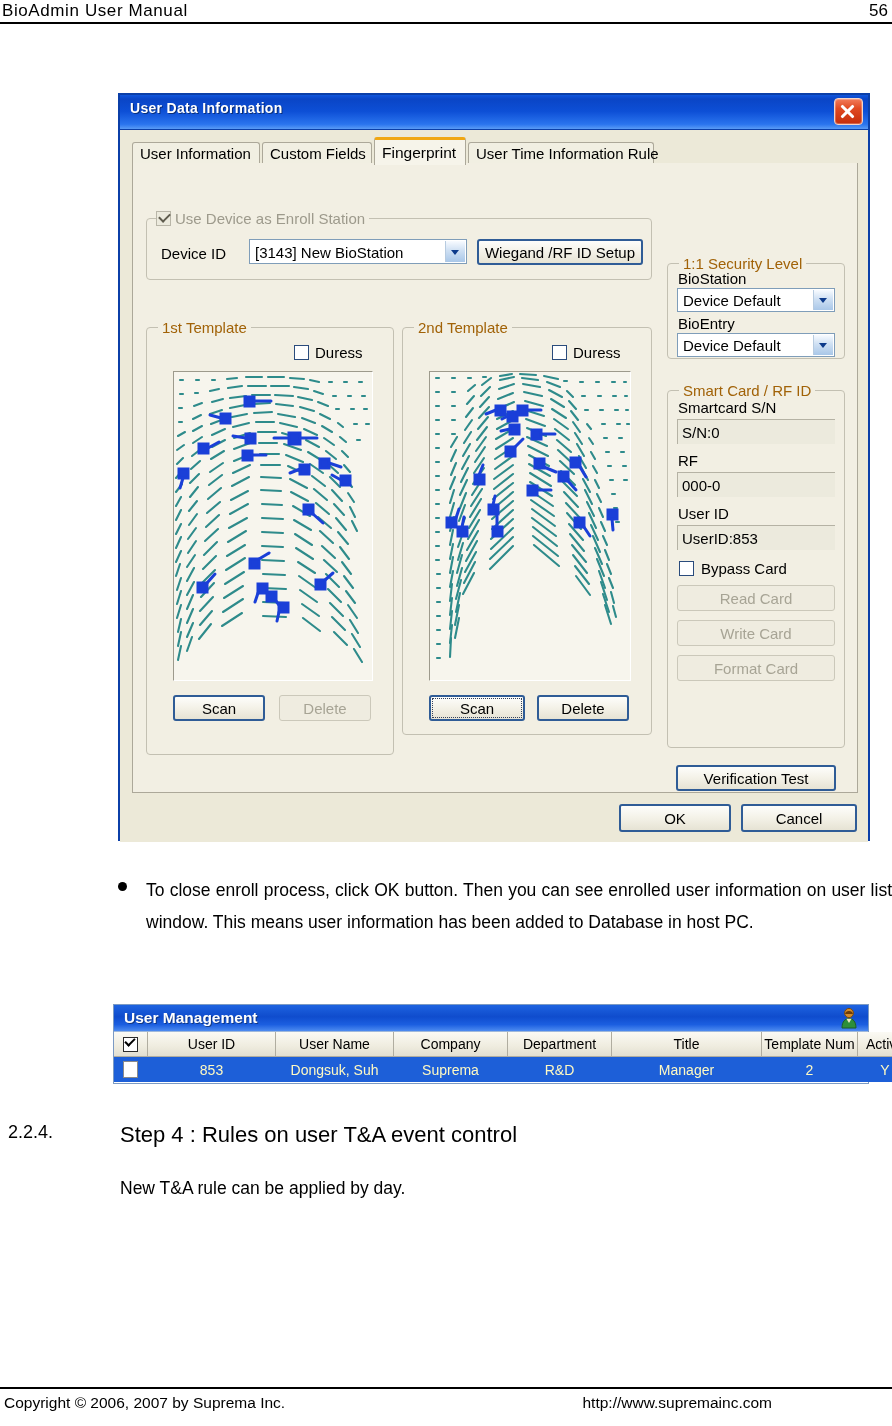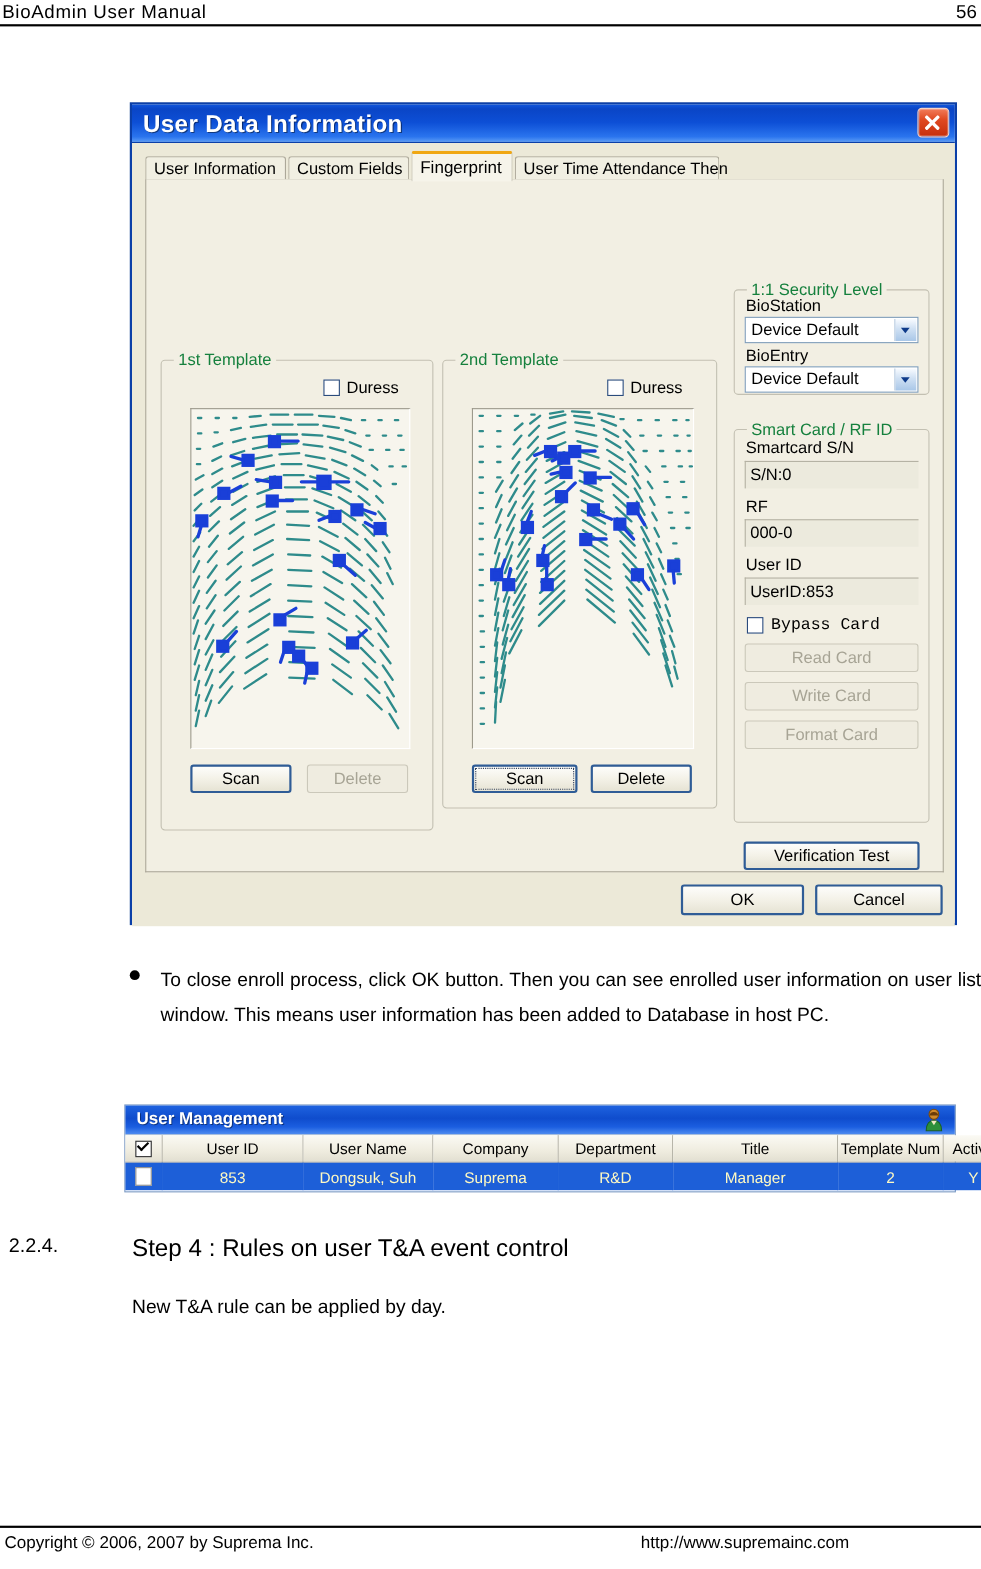--- a/index.html
+++ b/index.html
@@ -84,21 +84,21 @@
     box-sizing: border-box;
   }
   .titlebar {
     position: relative;
     height: 34px;
     background: linear-gradient(180deg,#1056dd 0%, #0a45c6 12%, #0d4fd6 48%, #2a74ee 86%, #5a9bf5 100%);
     border-bottom: 1px solid #0b3fa8;
   }
   .titlebar .tb-text {
     position: absolute; left: 10px; top: 5px;
-    color: #fff; font-size: 22px; font-weight: bold;
+    color: #fff; font-size: 14px; font-weight: bold;
     letter-spacing: 0.3px;
     text-shadow: 1px 1px 0 rgba(0,0,0,0.45);
   }
   .close-btn {
     position: absolute; right: 5px; top: 3px;
     width: 27px; height: 25px;
     border-radius: 4px;
     background: linear-gradient(180deg,#f27c5a 0%, #e04a22 38%, #c62e0c 100%);
     border: 1px solid #f7d4c6;
     box-shadow: inset 0 0 0 1px rgba(255,255,255,0.25);
@@ -159,21 +159,21 @@
     position: absolute;
     border: 1px solid #c3c0b2;
     border-radius: 4px;
     box-sizing: border-box;
   }
   .grp > .grp-title {
     position: absolute; top: -9px; left: 11px;
     background: #f2efe3;
     padding: 0 4px;
     font-size: 15px;
-    color: #15803d;
+    color: #a16207;
     white-space: nowrap;
   }
   .grp > .grp-title.muted { color: #9d9a8c; }
 
   
   .lbl { position: absolute; font-size: 15px; white-space: nowrap; }
 
   .chk {
     position: absolute;
     width: 15px; height: 15px;
@@ -360,27 +360,41 @@
       <div class="tab" style="left:0px; width:128px;">
         <span>User Information</span>
       </div>
       <div class="tab" style="left:130px; width:110px;">
         <span>Custom Fields</span>
       </div>
       <div class="tab active" style="left:242px; width:92px;">
         <span>Fingerprint</span>
       </div>
       <div class="tab" style="left:336px; width:186px;">
-        <span>User Time Attendance Then</span>
+        <span>User Time Information Rule</span>
       </div>
     </div>
     <div class="tabline"></div>
 
     <div class="tabpanel">
 
+      <div class="grp" style="left:13px; top:55px; width:506px; height:62px;">
+        <div class="grp-title muted" style="left:24px;">Use Device as Enroll Station</div>
+        <div class="chk disabled" style="left:9px; top:-8px;">
+          <div class="tick"></div>
+        </div>
+        <div class="lbl" style="left:14px; top:26px;">Device ID</div>
+        <div class="combo" style="left:102px; top:20px; width:218px; height:25px;">
+          <div class="cval">[3143] New BioStation</div>
+          <div class="carrow"></div>
+        </div>
+        <div class="btn strong" style="left:330px; top:20px; width:166px; height:26px;">
+          <div class="btxt">Wiegand /RF ID Setup</div>
+        </div>
+      </div>
 
       <div class="grp" style="left:13px; top:164px; width:248px; height:428px;">
         <div class="grp-title">1st Template</div>
 
         <div class="chk" style="left:147px; top:17px;"></div>
         <div class="lbl" style="left:168px; top:16px;">Duress</div>
 
         <div class="fpframe" style="left:26px; top:43px; width:200px; height:310px;">
           <svg width="198" height="308" viewBox="0 0 198 308">
             <g stroke="#2e8b8b" stroke-width="2.1" stroke-linecap="round" fill="none">
@@ -629,21 +643,21 @@
         <div class="tbox" style="left:9px; top:81px; width:158px; height:25px;padding-left:32px;">
           <div class="tval">000-0</div>
         </div>
 
         <div class="lbl" style="left:10px; top:114px;">User ID</div>
         <div class="tbox" style="left:9px; top:134px; width:158px; height:25px;">
           <div class="tval">UserID:853</div>
         </div>
 
         <div class="chk" style="left:11px; top:170px;"></div>
-        <div class="lbl" style="left:33px; top:169px;font-family:Liberation Mono, monospace;">Bypass Card</div>
+        <div class="lbl" style="left:33px; top:169px;">Bypass Card</div>
 
         <div class="btn disabled" style="left:9px; top:194px; width:158px; height:26px;">
           <div class="btxt">Read Card</div>
         </div>
         <div class="btn disabled" style="left:9px; top:229px; width:158px; height:26px;">
           <div class="btxt">Write Card</div>
         </div>
         <div class="btn disabled" style="left:9px; top:264px; width:158px; height:26px;">
           <div class="btxt">Format Card</div>
         </div>

